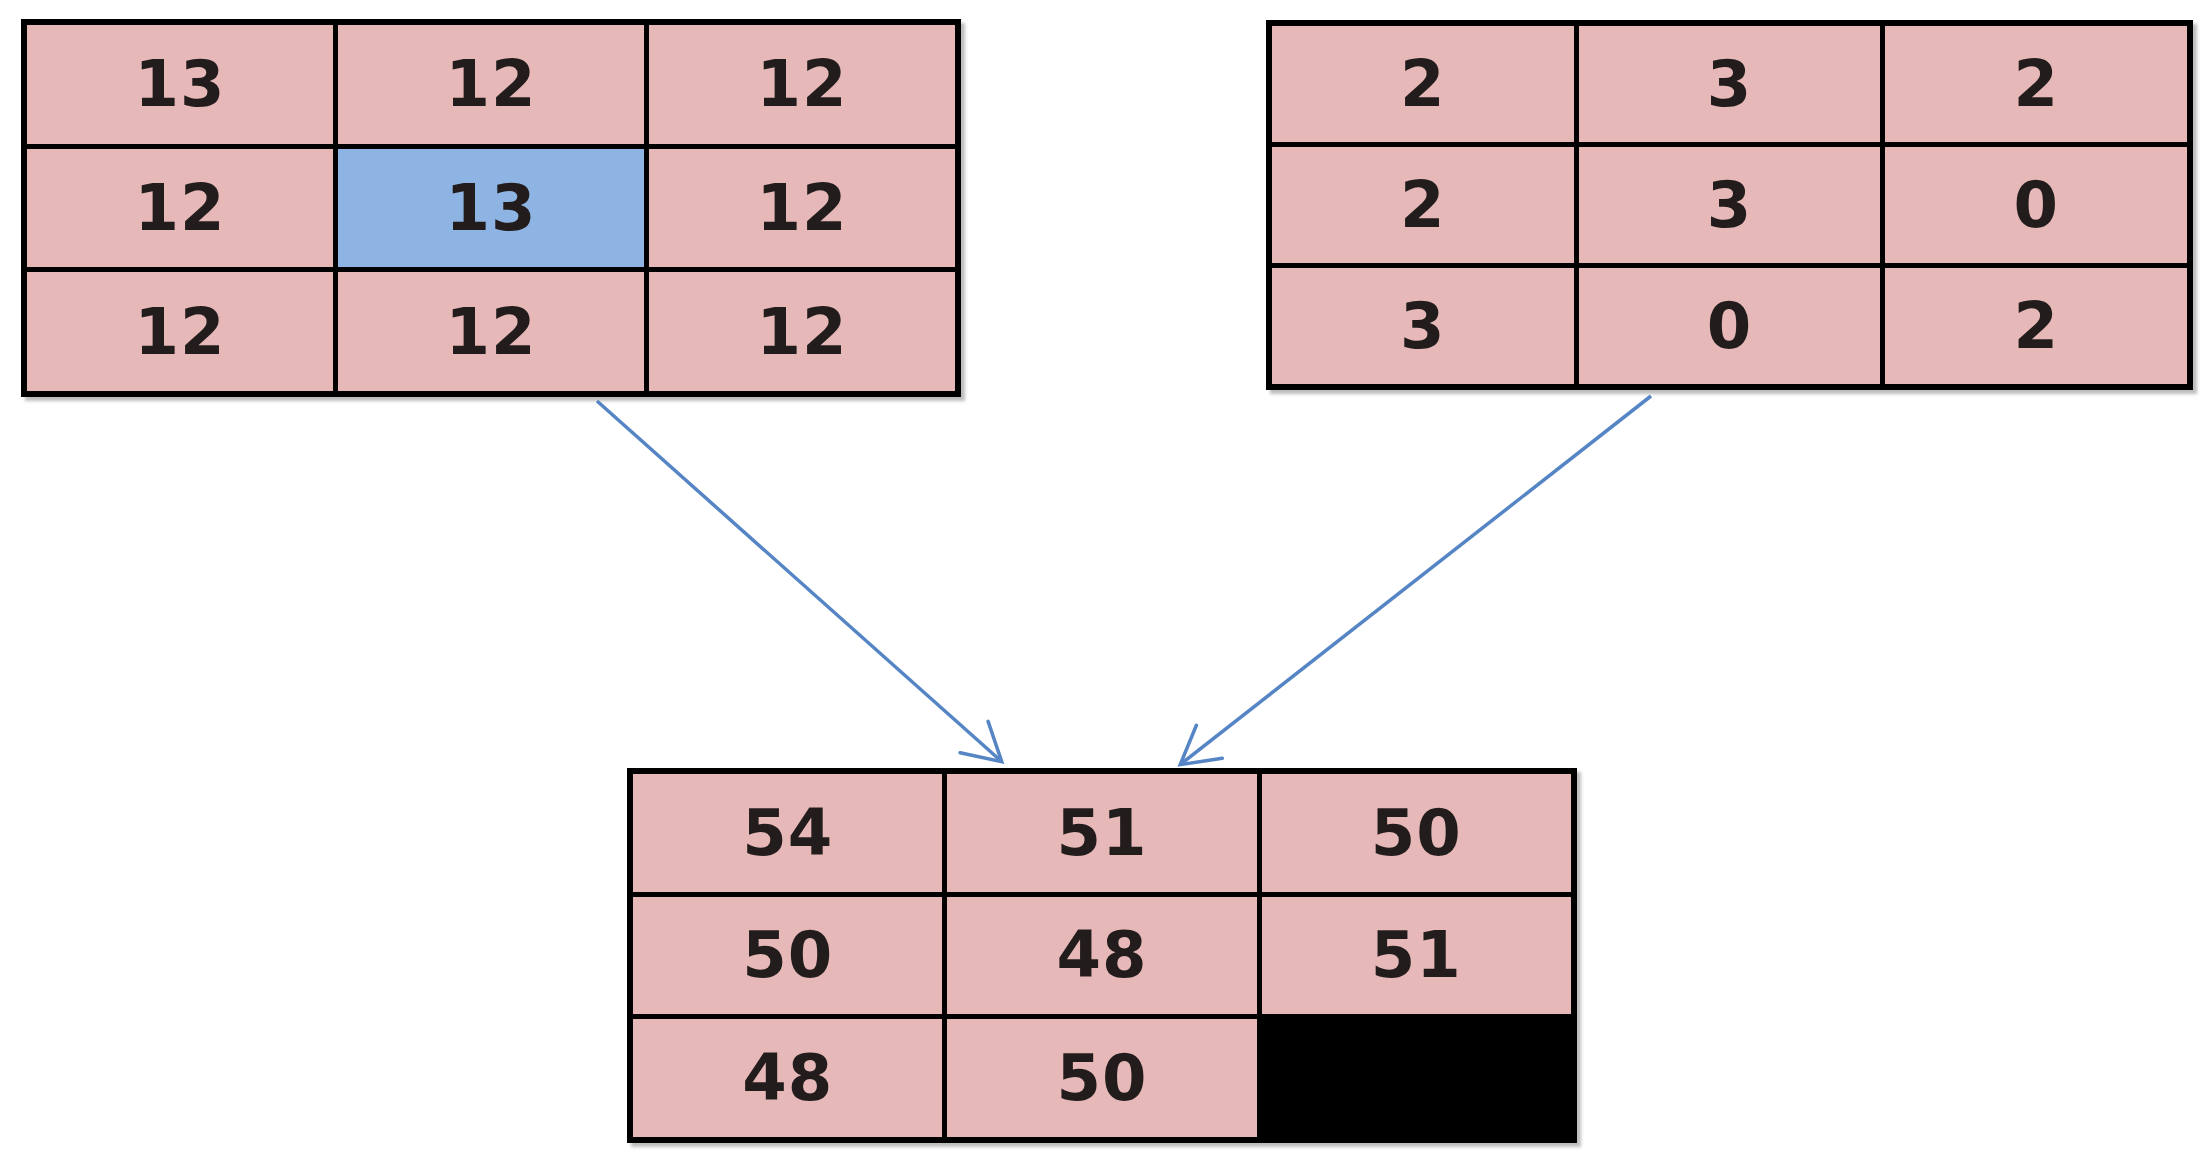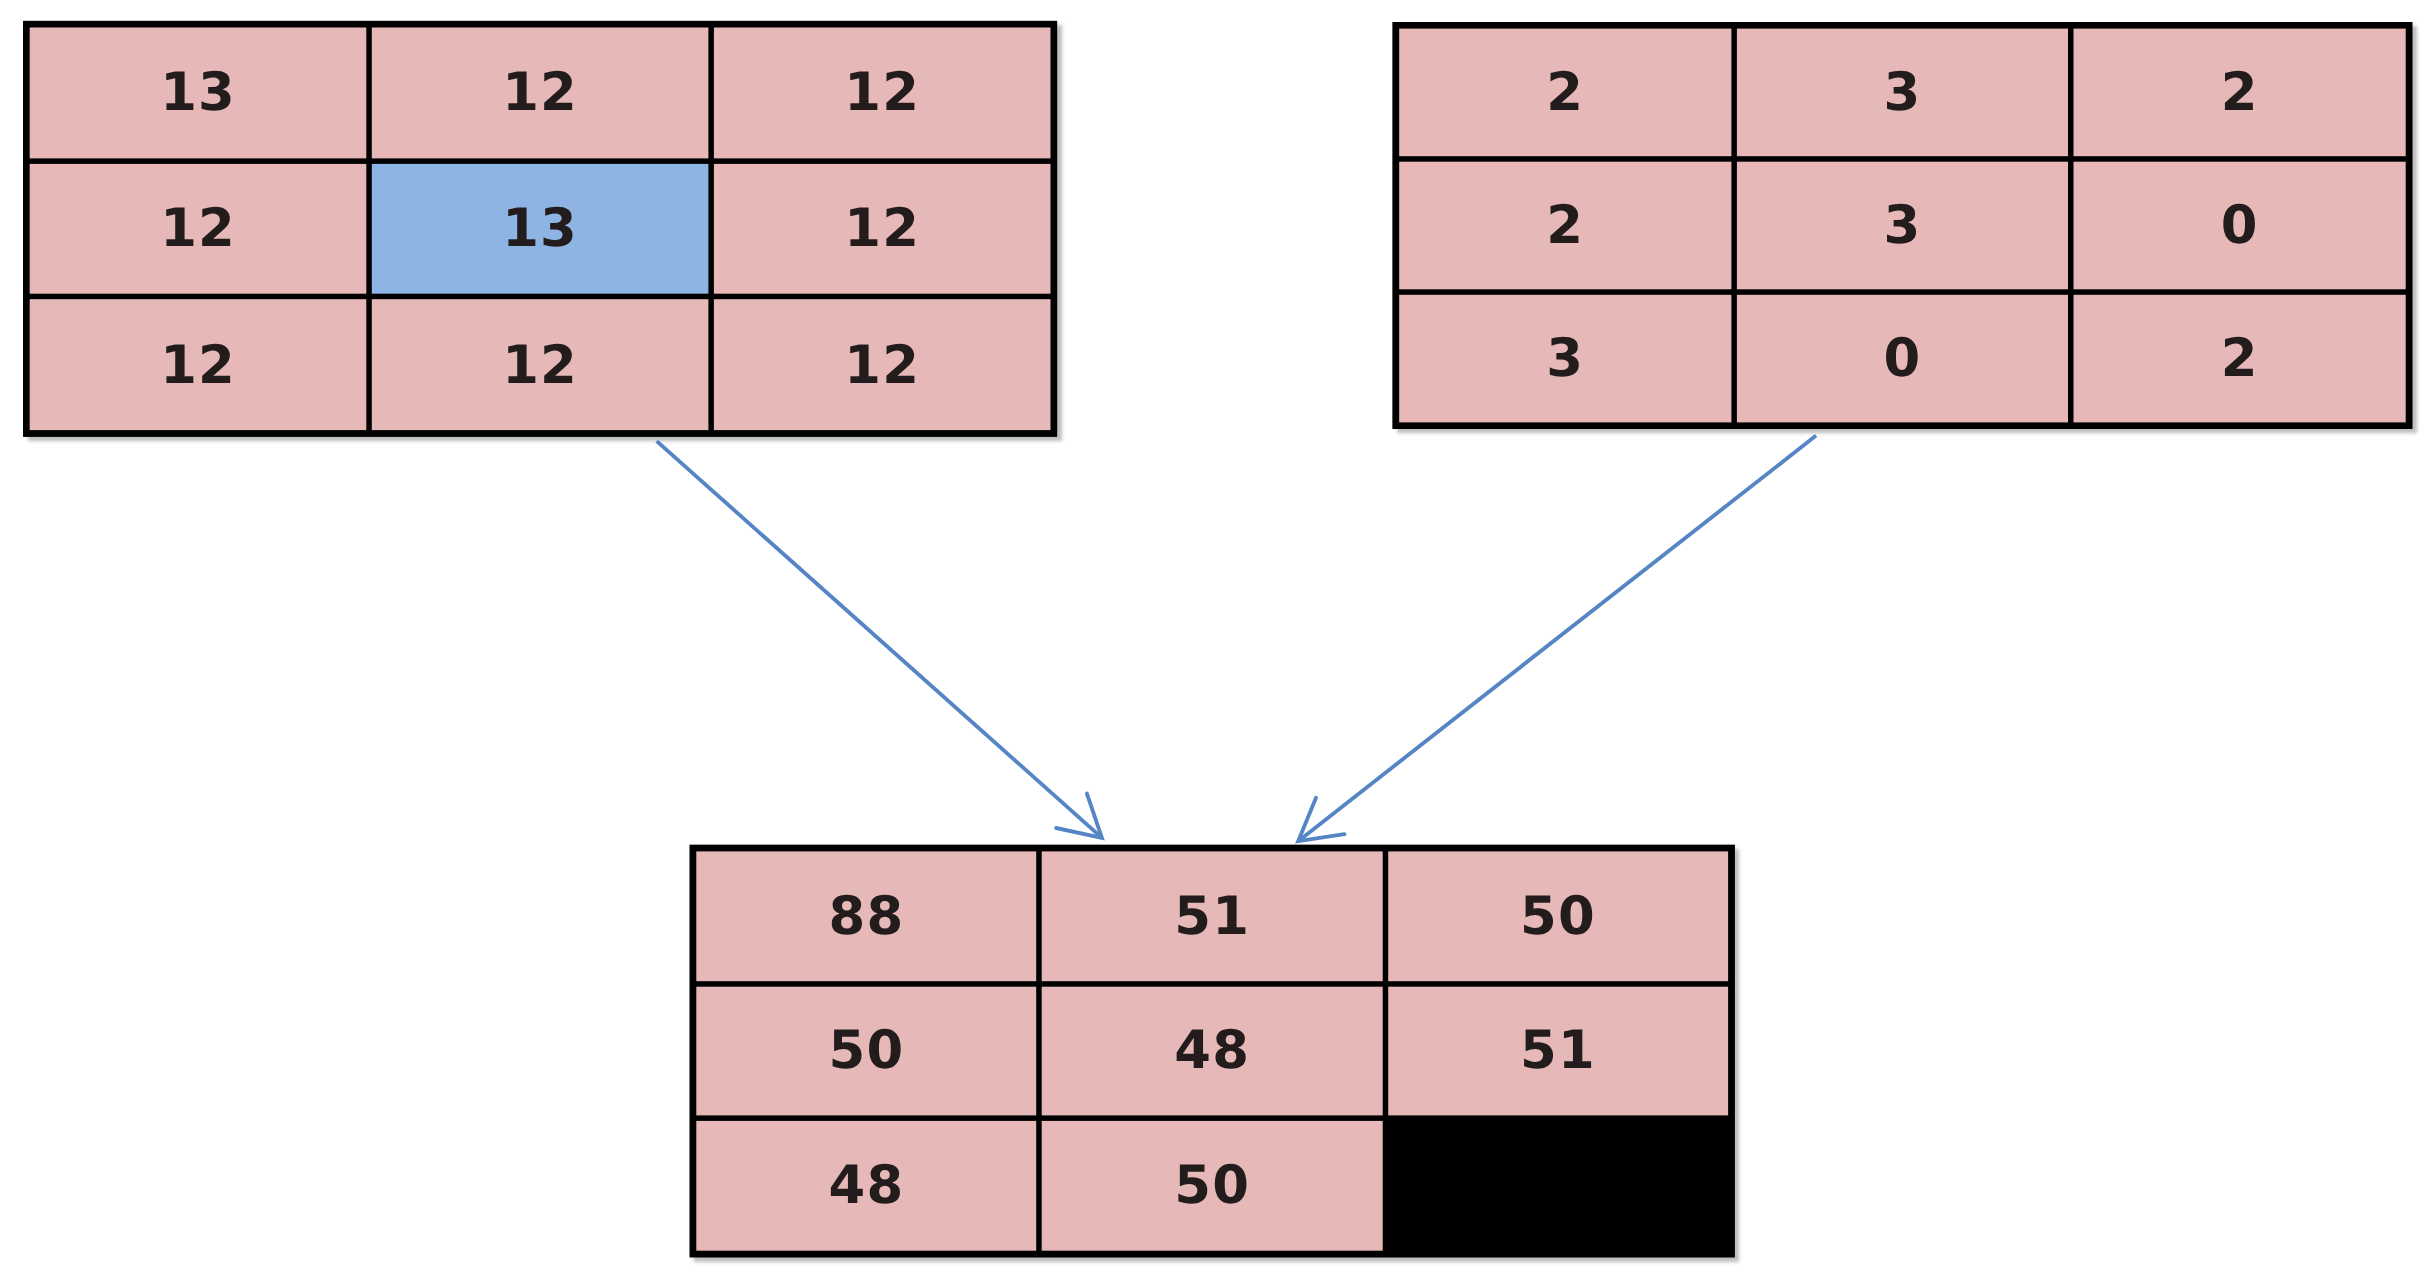--- a/index.html
+++ b/index.html
@@ -27,21 +27,21 @@
     box-shadow: 4px 4px 3px rgba(110, 110, 110, 0.45);
   }
   .matrix-top-left  { left: 21px;   top: 19px;  width: 940px; height: 378px; }
   .matrix-top-right { left: 1266px; top: 20px;  width: 927px; height: 370px; }
   .matrix-bottom    { left: 627px;  top: 768px; width: 950px; height: 375px; }
   .cell {
     background: var(--cell-fill, #e6b9b8);
     display: flex;
     align-items: center;
     justify-content: center;
-    font-size: 48px;
+    font-size: 64px;
     font-weight: 700;
     color: var(--text-color, #221c1c);
     letter-spacing: 1px;
   }
   .cell.highlight {
     background: var(--highlight-fill, #8db4e2);
   }
   svg.arrows {
     position: absolute;
     left: 0;
@@ -77,21 +77,21 @@
     <div class="cell">2</div>
     <div class="cell">2</div>
     <div class="cell">3</div>
     <div class="cell">0</div>
     <div class="cell">3</div>
     <div class="cell">0</div>
     <div class="cell">2</div>
   </div>
 
   <div class="matrix matrix-bottom">
-    <div class="cell">88</div>
+    <div class="cell">54</div>
     <div class="cell">51</div>
     <div class="cell">50</div>
     <div class="cell">50</div>
     <div class="cell">48</div>
     <div class="cell">51</div>
     <div class="cell">48</div>
     <div class="cell">50</div>
   </div>
 
   <svg class="arrows" width="2212" height="1167" viewBox="0 0 2212 1167">

